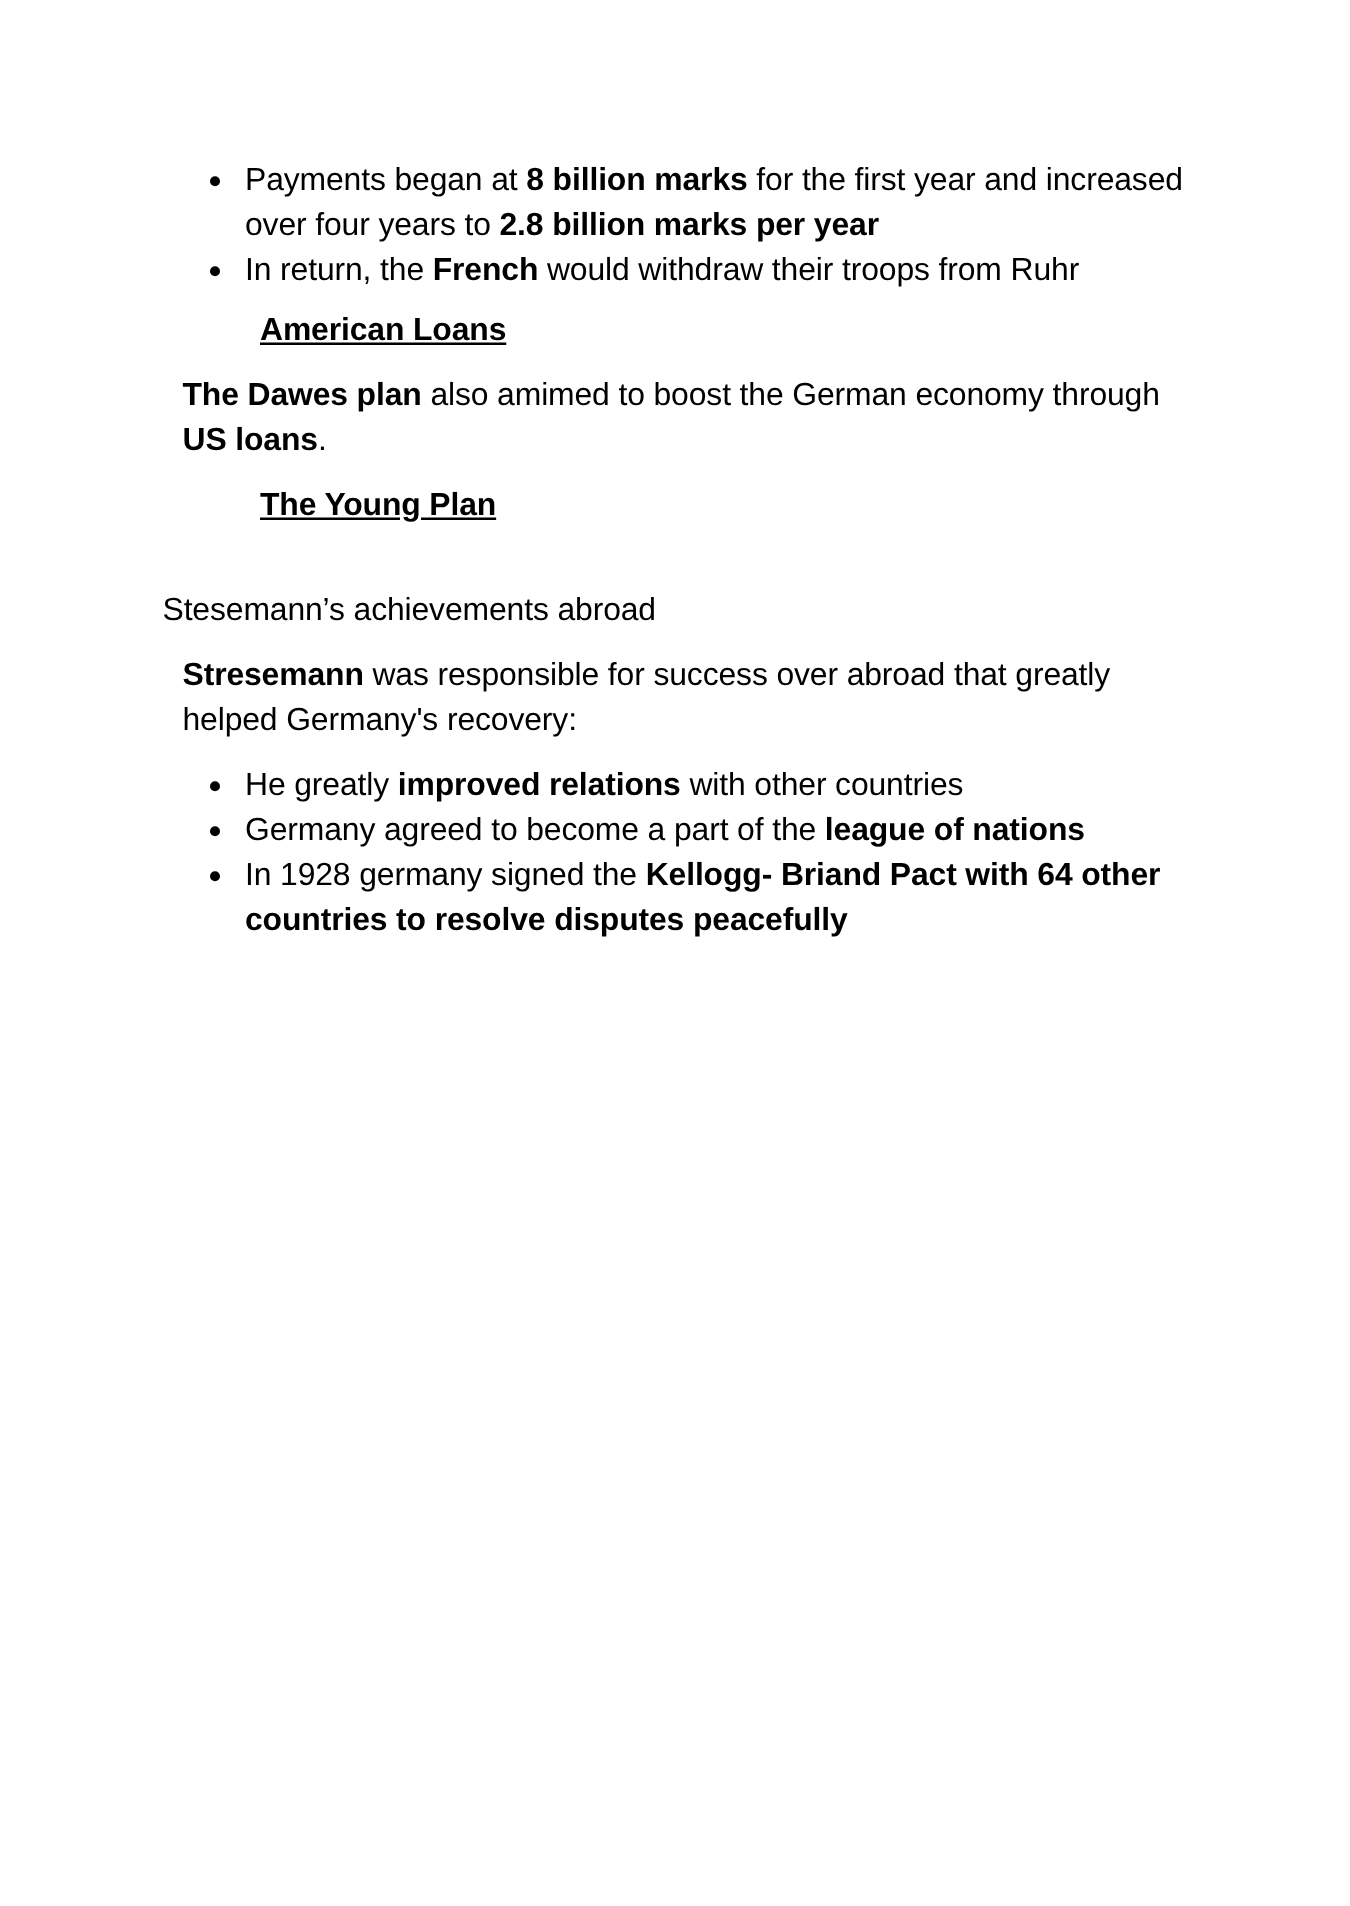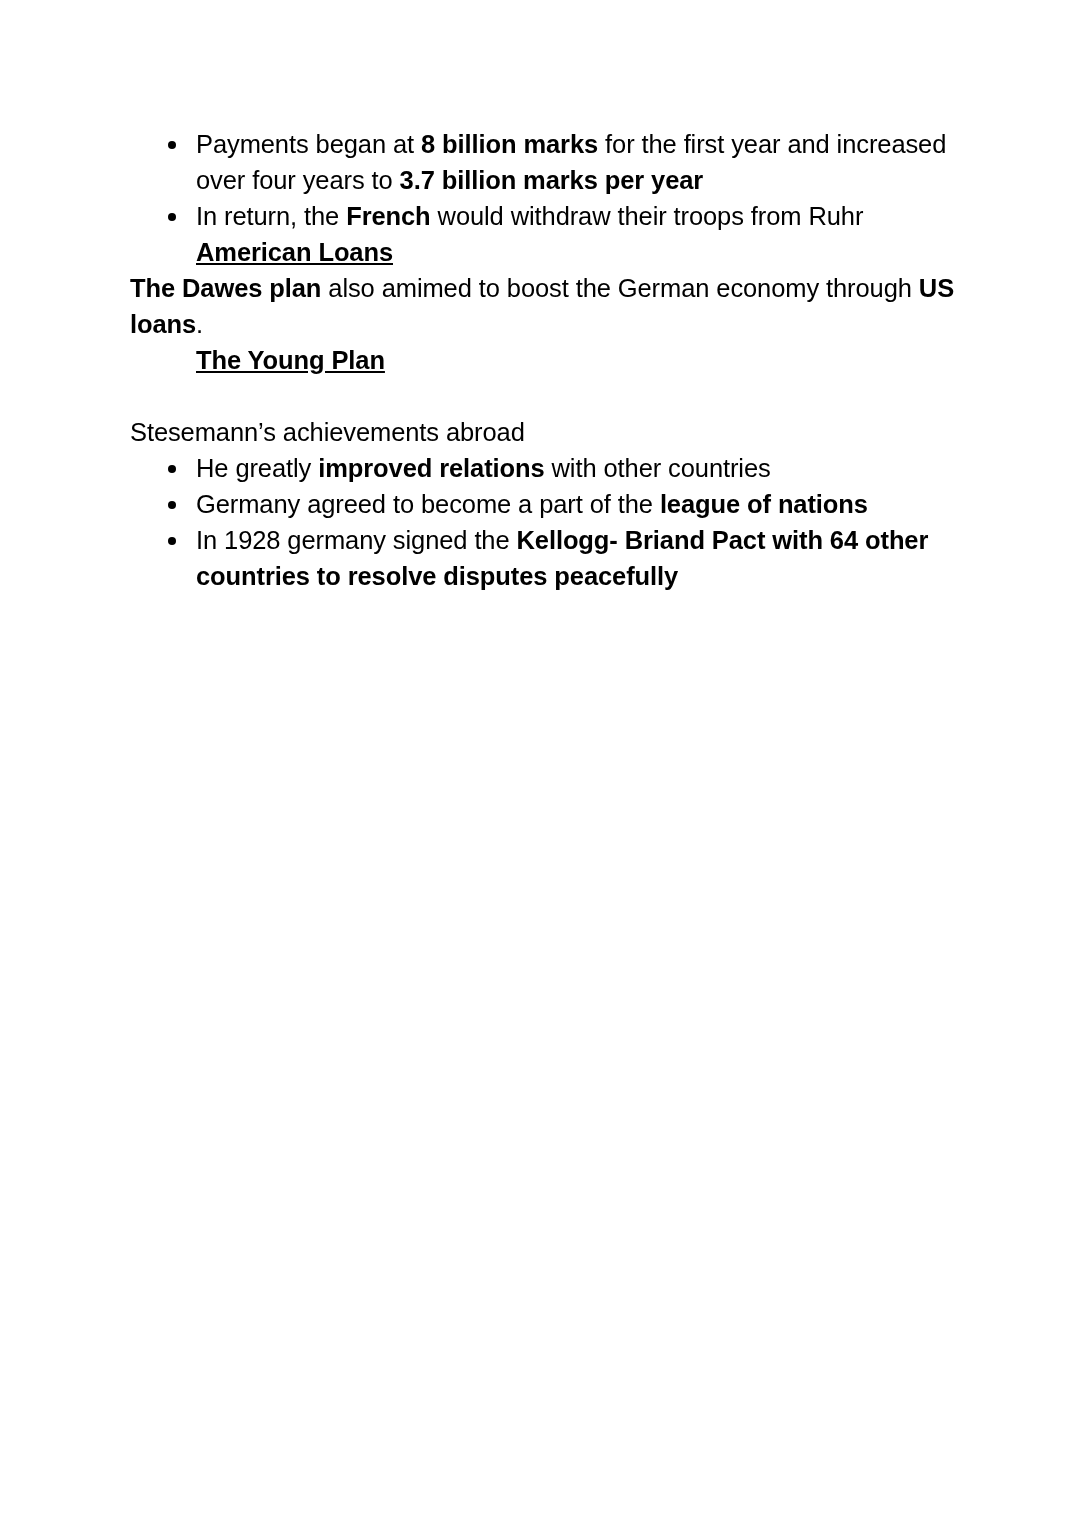--- a/index.html
+++ b/index.html
@@ -22,21 +22,21 @@
     box-sizing: border-box;
     padding: 126px 110px 0 130px;
   }
   .doc-body {
     font-size: 25.5px;
     line-height: 36px;
     letter-spacing: -0.1px;
   }
   
   p.para {
-    margin: 0;
+    margin: 16px;
     font-size: 25.5px;
     line-height: 36px;
   }
   
   ul.bullets {
     list-style: none;
     margin: 0;
     padding: 0;
   }
   ul.bullets > li {
@@ -51,21 +51,21 @@
     position: absolute;
     left: 38px;
     top: 15px;
     width: 8px;
     height: 8px;
     border-radius: 50%;
     background: #000000;
   }
   
   .subheading {
-    margin: 0;
+    margin: 12px;
     padding-left: 66px;
     font-size: 25.5px;
     line-height: 36px;
     font-weight: bold;
   }
   .subheading span.u {
     text-decoration: underline;
     text-underline-offset: 2px;
   }
   
@@ -84,21 +84,21 @@
   }
 </style>
 </head>
 <body>
 
 <div class="page">
   <div class="doc-body">
 
     <ul class="bullets">
       <li>
-        <span>Payments began at </span><b>8 billion marks</b><span> for the first year and increased over four years to </span><b>3.7 billion marks per year</b>
+        <span>Payments began at </span><b>8 billion marks</b><span> for the first year and increased over four years to </span><b>2.8 billion marks per year</b>
       </li>
       <li>
         <span>In return, the </span><b>French</b><span> would withdraw their troops from Ruhr</span>
       </li>
     </ul>
 
     <div class="subheading">
       <span class="u">American Loans</span>
     </div>
 
@@ -110,20 +110,23 @@
     <div class="subheading">
       <span class="u">The Young Plan</span>
     </div>
 
 
 
     <div class="spacer"></div>
 
     <div class="section-heading">Stesemann’s achievements abroad</div>
 
+    <p class="para">
+      <b>Stresemann</b><span> was responsible for success over abroad that greatly helped Germany's recovery:</span>
+    </p>
 
     <ul class="bullets">
       <li>
         <span>He greatly </span><b>improved relations</b><span> with other countries</span>
       </li>
       <li>
         <span>Germany agreed to become a part of the </span><b>league of nations</b>
       </li>
       <li>
         <span>In 1928 germany signed the </span><b>Kellogg- Briand Pact with 64 other countries to resolve disputes peacefully</b>

